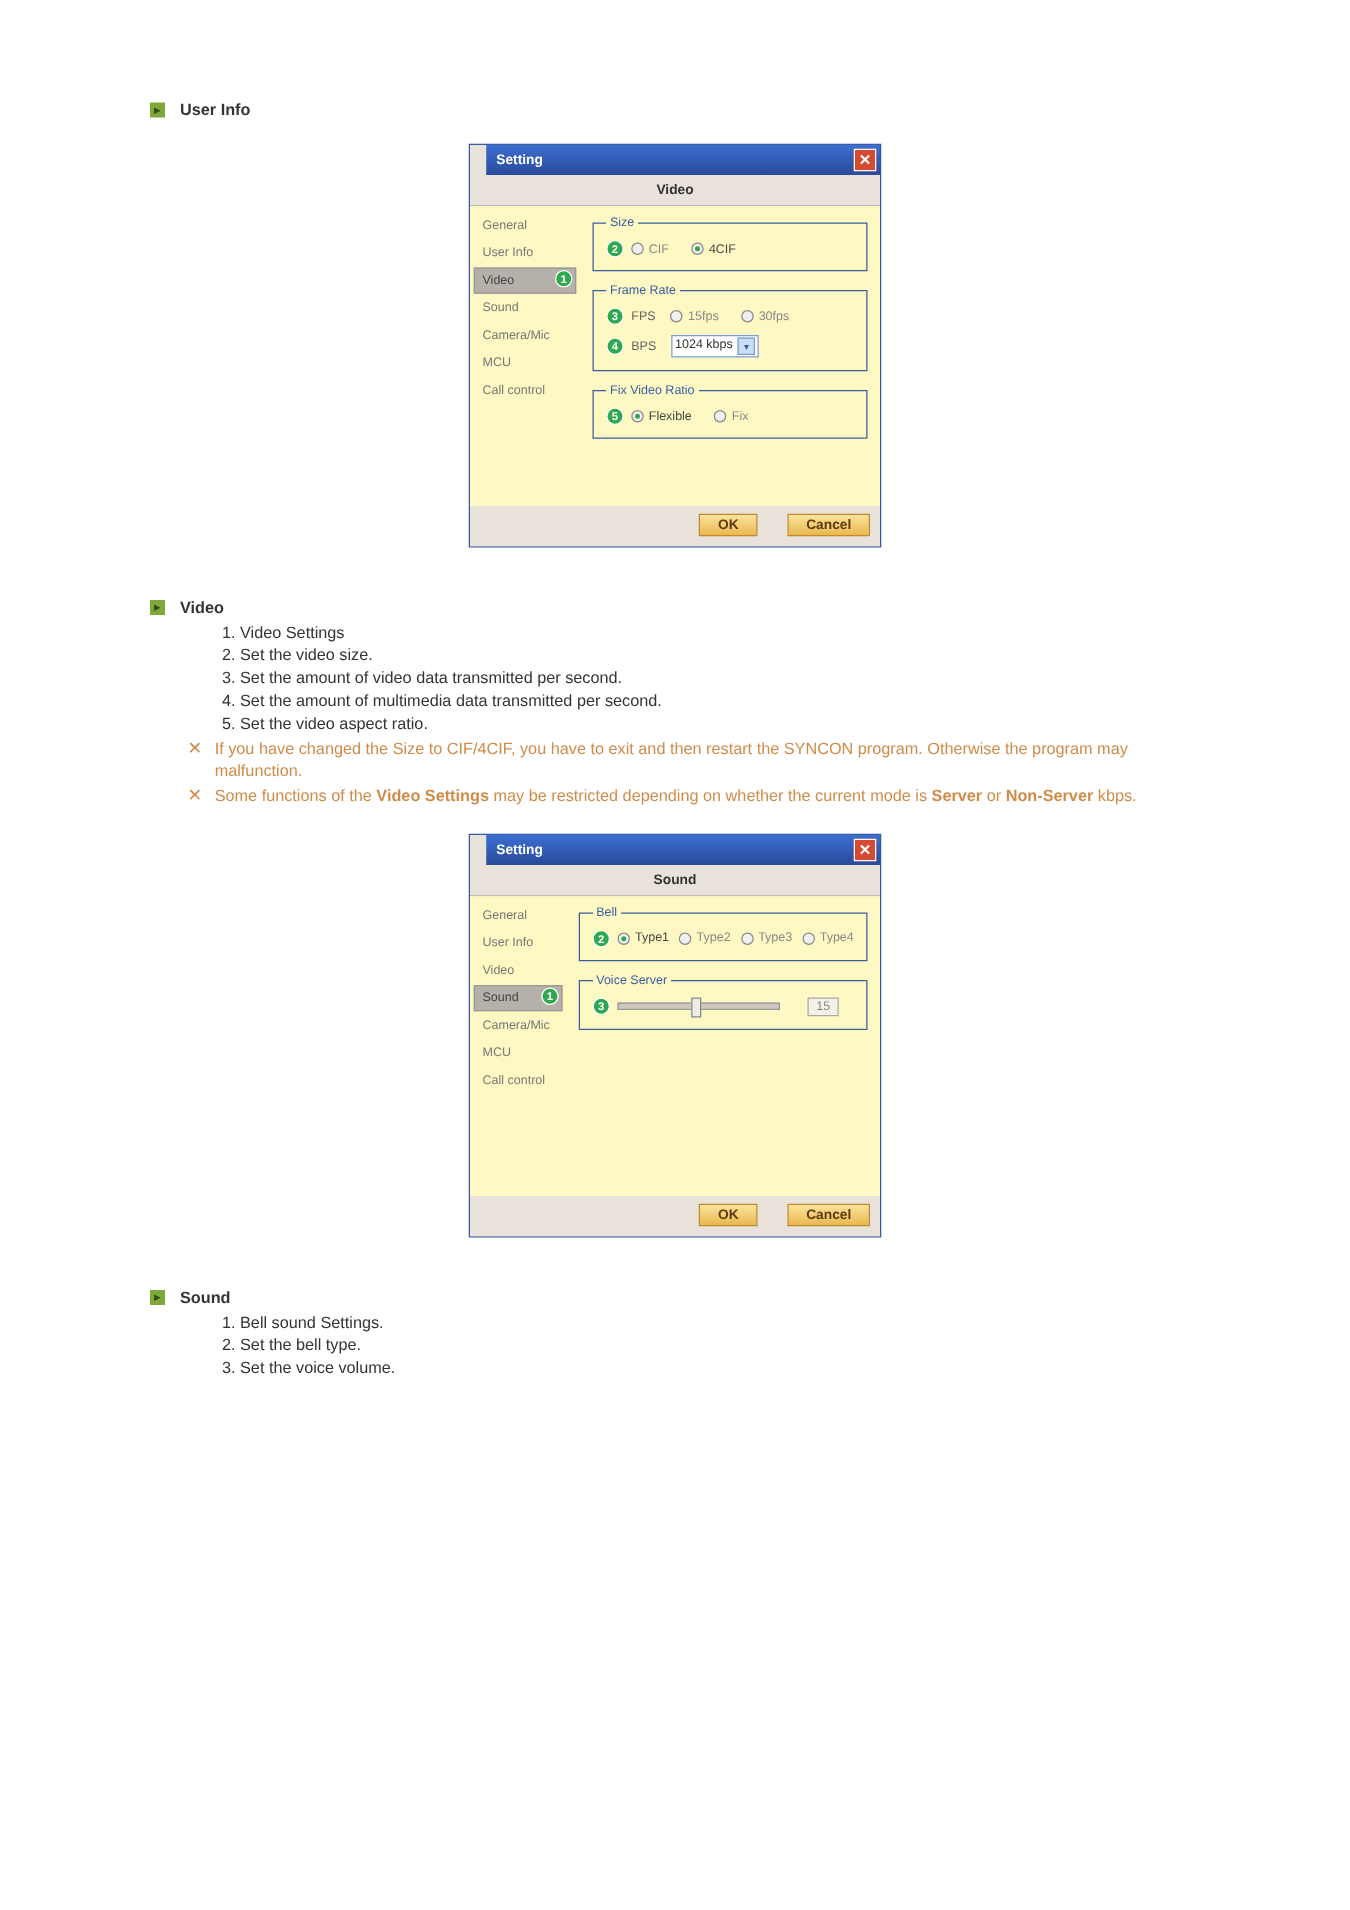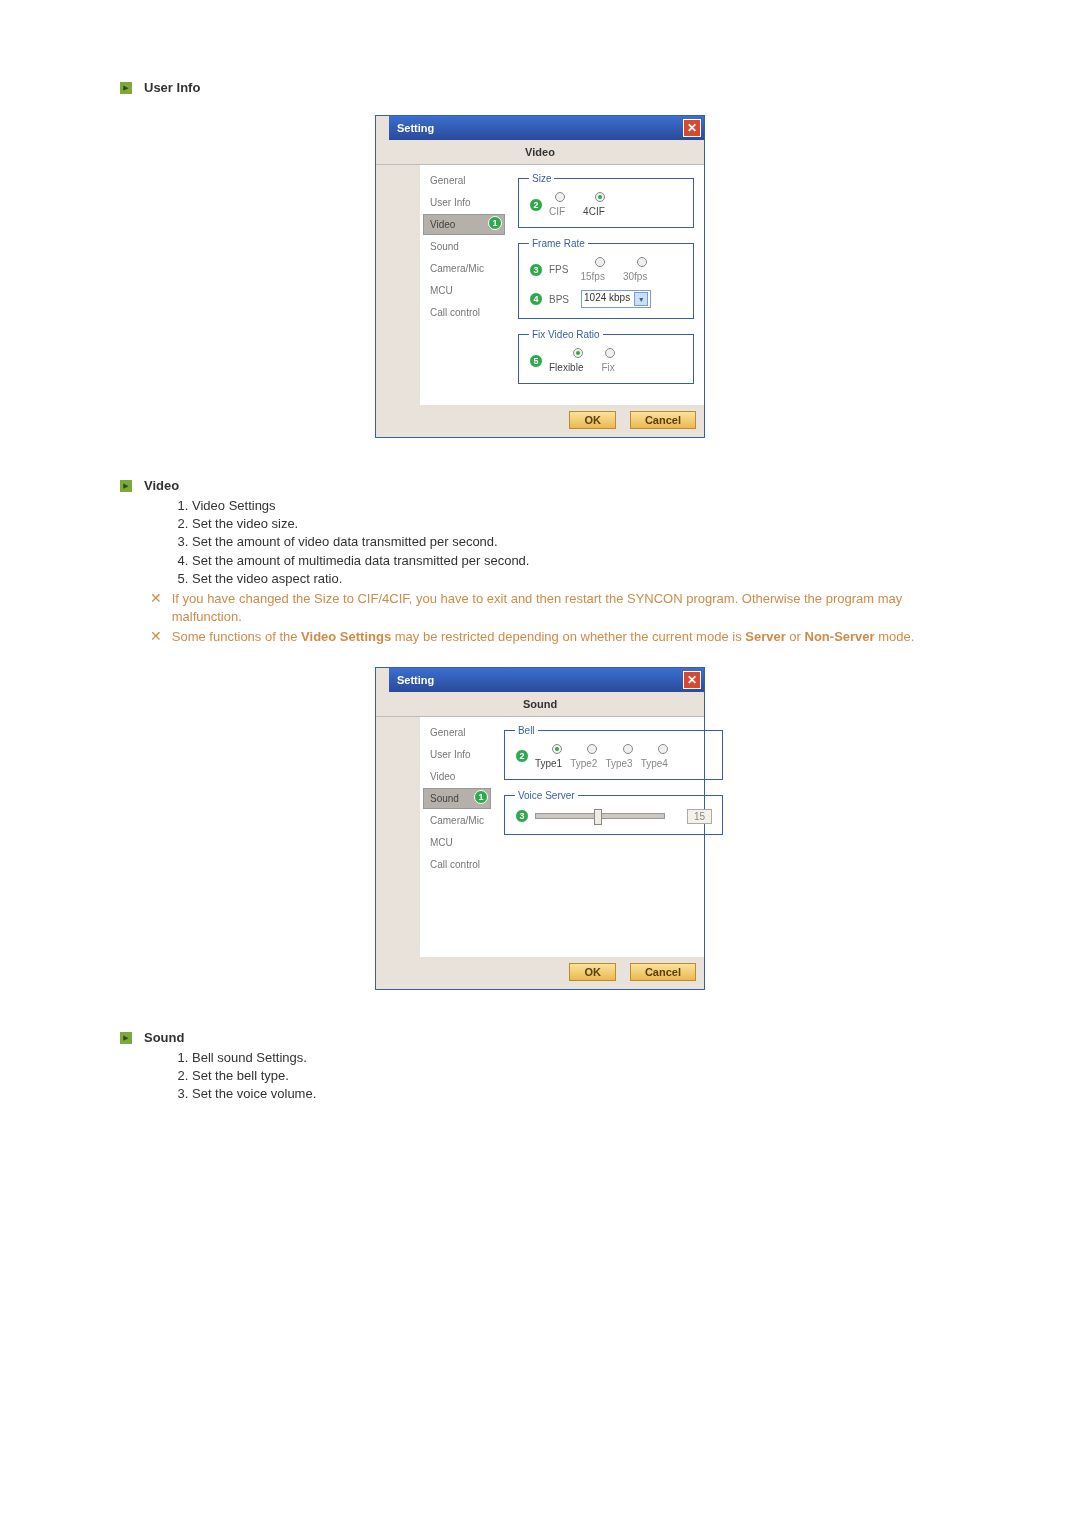--- a/index.html
+++ b/index.html
@@ -101,23 +101,22 @@
     }
     .dialog-tabname {
       text-align: center;
       font-weight: bold;
       padding: 6px 0;
       border-bottom: 1px solid #bbb;
       background: #e8e2db;
     }
     .dialog-body {
       display: flex;
-      background: #ffffff;
+      background: #fef9c3;
       min-height: 240px;
-      margin-left: 44px;
     }
     .sidebar {
       width: 88px;
       padding: 5px 3px;
       display: flex;
       flex-direction: column;
       gap: 1px;
     }
     .sidebar-item {
       padding: 4px 6px;
@@ -168,25 +167,24 @@
       align-items: center;
       gap: 6px;
     }
     .radio-group {
       display: flex;
       align-items: center;
       gap: 18px;
     }
     .radio-opt {
       display: flex;
-      align-items: flex-end;
+      align-items: center;
       gap: 4px;
       font-size: 10px;
       color: #888;
-      flex-direction: column;
     }
     .radio-opt.sel { color: #444; }
     .radio {
       width: 10px;
       height: 10px;
       border-radius: 50%;
       border: 1px solid #888;
       background: #f0f0f0;
       display: inline-block;
     }
@@ -234,21 +232,21 @@
       border: 1px solid #7a9cd4;
       display: inline-flex;
       align-items: center;
       justify-content: center;
       font-size: 8px;
       color: #3a5ea5;
     }
     .dialog-footer {
       display: flex;
       justify-content: flex-end;
-      gap: 14px;
+      gap: 24px;
       padding: 6px 8px 8px 8px;
       background: #e8e2db;
     }
     .dbtn {
       background: linear-gradient(#fae29c, #eab950);
       border: 1px solid #c08a2a;
       padding: 2px 14px;
       font-size: 11px;
       color: #5a3b0e;
       font-weight: bold;
@@ -388,21 +386,21 @@
     <li>Set the amount of multimedia data transmitted per second.</li>
     <li>Set the video aspect ratio.</li>
   </ol>
   <div class="warning-row">
     <span class="x-mark">✕</span>
     <span class="warning-text">If you have changed the Size to CIF/4CIF, you have to exit and then restart the SYNCON program. Otherwise the program may malfunction.</span>
   </div>
   <div class="warning-row">
     <span class="x-mark">✕</span>
     <span class="warning-text">
-      <span>Some functions of the </span><b>Video Settings</b><span> may be restricted depending on whether the current mode is </span><b>Server</b><span> or </span><b>Non-Server</b><span> mode.</span>
+      <span>Some functions of the </span><b>Video Settings</b><span> may be restricted depending on whether the current mode is </span><b>Server</b><span> or </span><b>Non-Server</b><span> kbps.</span>
     </span>
   </div>
 
   <div class="dialog-container">
     <div class="dialog">
       <div class="dialog-titlebar">
         <span>Setting</span>
         <span class="close-btn">✕</span>
       </div>
       <div class="dialog-tabname">Sound</div>

